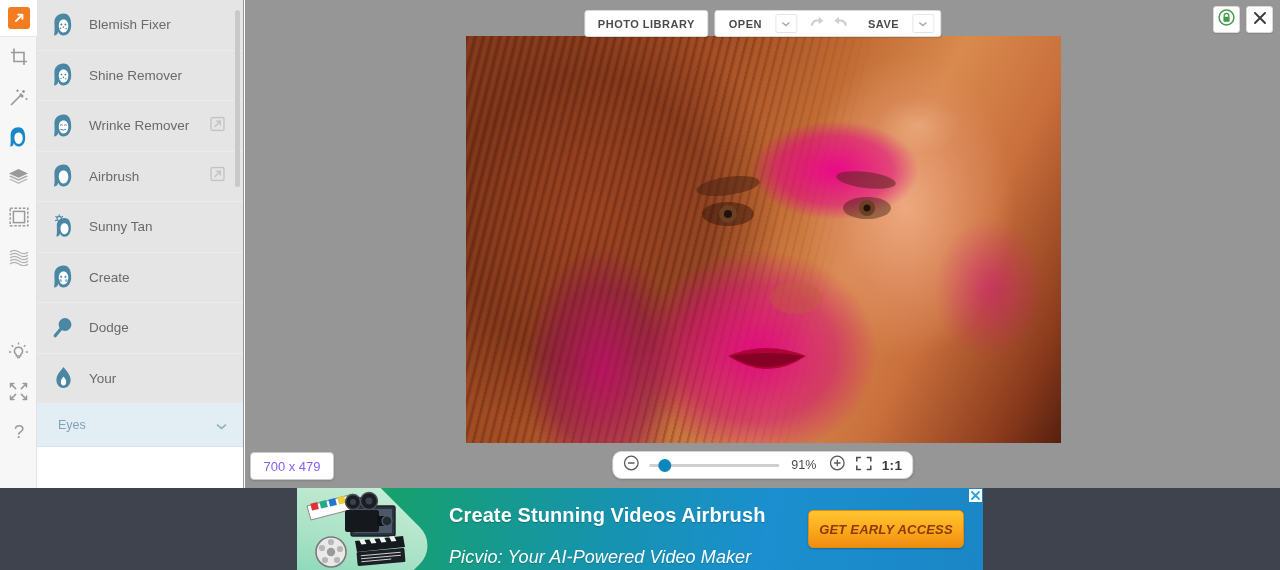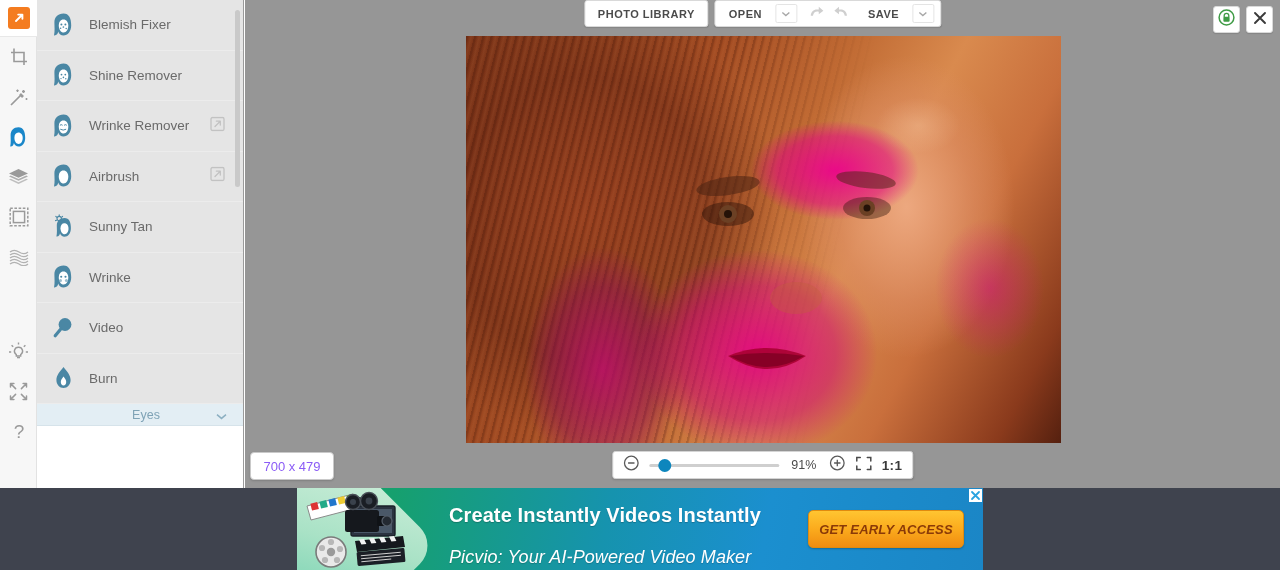--- a/index.html
+++ b/index.html
@@ -48,38 +48,37 @@
   #sb-list { position:relative; height:451px; }
   .sb-row {
     height:50.5px; display:flex; align-items:center; padding-left:14px;
     border-bottom:1px solid #ececec; cursor:pointer; position:relative;
     background:#e5e5e5;
   }
   .sb-row .ic { width:34px; display:flex; align-items:center; justify-content:flex-start; }
   .sb-row .lb { font-size:13.5px; color:#6a6a6a; margin-left:4px; }
   .sb-row .ext { position:absolute; right:18px; top:50%; transform:translateY(-50%); }
   .sb-row.sub {
-    height:22px; background:#e3eef4; border-bottom:1px solid #d6e3ea;
-    padding-left:12px;
-    justify-content:center;
+    height:43px; background:#e3eef4; border-bottom:1px solid #d6e3ea;
+    padding-left:21px;
   }
   .sb-row.sub .lb { color:#7fa3b6; font-size:12.5px; margin-left:0; }
   .sb-row.sub .cv { position:absolute; right:16px; top:50%; transform:translateY(-50%); }
   #sb-scroll {
     position:absolute; right:3px; top:10px; width:5px; height:177px;
     background:#c9c9c9; border-radius:3px; cursor:pointer;
   }
 
   
   #canvas {
     position:absolute; left:245px; top:0; right:0; height:488px;
     background:#969696;
   }
   
-  #toolbar { position:absolute; left:50%; transform:translateX(-50%); top:0; display:flex; gap:6px; }
+  #toolbar { position:absolute; left:50%; transform:translateX(-50%); top:10px; display:flex; gap:6px; }
   .tb-group {
     background:#fff; border:1px solid #d9d9d9; border-radius:3px;
     height:27px; display:flex; align-items:center; box-shadow:0 1px 1px rgba(0,0,0,.12);
   }
   .tb-btn {
     font-size:11px; font-weight:bold; color:#4a4a4a; letter-spacing:.5px;
     padding:0 13px; height:27px; display:flex; align-items:center; cursor:pointer;
     white-space:nowrap;
   }
   .tb-caret {
@@ -107,21 +106,21 @@
   #sizetip {
     position:absolute; left:5px; bottom:8px; width:84px; height:28px;
     background:#fff; border:1px solid #c9c9c9; border-radius:4px;
     display:flex; align-items:center; justify-content:center;
     font-size:13px; color:#8b5cf6; box-shadow:0 1px 2px rgba(0,0,0,.15);
   }
 
   
   #zoombar {
     position:absolute; left:50%; transform:translateX(-50%); bottom:9px;
-    height:28px; background:#fff; border:1px solid #d4d4d4; border-radius:3px;
+    height:28px; background:#fff; border:1px solid #d4d4d4; border-radius:9px;
     display:flex; align-items:center; padding:0 10px; gap:10px;
     box-shadow:0 1px 2px rgba(0,0,0,.15);
   }
   #zoombar .zb-ico { cursor:pointer; display:flex; align-items:center; }
   #slider { position:relative; width:130px; height:20px; cursor:pointer; display:flex; align-items:center; }
   #slider .track { position:absolute; left:0; right:0; height:3px; background:#cfcfcf; border-radius:2px; }
   #slider .knob {
     position:absolute; left:9px; width:13px; height:13px; border-radius:50%;
     background:#0d86bd; cursor:pointer;
   }
@@ -366,41 +365,41 @@
         <span class="ic">
           <svg width="25" height="26" viewBox="0 0 25 26">
             <path d="M12.5 1.5 C6.9 1.5 3.4 5 3.4 10.6 C3.4 15 4 18.6 3 23.4 C5.7 23.6 6.9 21.8 7.2 19.5 C8 22 10 23.6 12.5 23.6 C16.7 23.6 20.2 19.5 20.2 13.6 C20.2 6.2 18 1.5 12.5 1.5 Z" fill="#4a87a4"></path>
             <path d="M12.4 7.5 C9.5 7.5 7.8 10 7.8 13.4 C7.8 17.4 9.9 20.5 12.6 20.5 C15.4 20.5 17.3 17.5 17.3 13.8 C17.3 10.1 15.4 7.5 12.4 7.5 Z" fill="#fff"></path>
             <circle cx="10.2" cy="12.8" r="1.05" fill="#4a87a4"></circle>
               <circle cx="14.5" cy="12.8" r="1.05" fill="#4a87a4"></circle>
             <circle cx="9.5" cy="16.4" r="1.5" fill="#4a87a4" opacity=".55"></circle>
             <circle cx="15.4" cy="16.5" r="1.5" fill="#4a87a4" opacity=".55"></circle>
           </svg>
         </span>
-        <span class="lb">Wrinke</span>
+        <span class="lb">Create</span>
       </div>
 
       <div class="sb-row">
         <span class="ic">
           <svg width="25" height="26" viewBox="0 0 25 26">
             <circle cx="14" cy="9.5" r="6.4" fill="#4a87a4"></circle>
             <path d="M9.6 14.2 L4.2 20.8" stroke="#4a87a4" stroke-width="3.2" stroke-linecap="round"></path>
           </svg>
         </span>
-        <span class="lb">Video</span>
+        <span class="lb">Dodge</span>
       </div>
 
       <div class="sb-row">
         <span class="ic">
           <svg width="25" height="26" viewBox="0 0 25 26">
             <path d="M12.5 2 C9 6.5 5.4 10 5.4 15 C5.4 19.6 8.6 23 12.5 23 C16.4 23 19.6 19.6 19.6 15 C19.6 10 16 6.5 12.5 2 Z" fill="#4a87a4"></path>
             <path d="M12.5 11.5 C11 13.4 9.8 15 9.8 17 C9.8 19.2 11 20.6 12.5 20.6 C14 20.6 15.2 19.2 15.2 17 C15.2 15 14 13.4 12.5 11.5 Z" fill="#fff"></path>
           </svg>
         </span>
-        <span class="lb">Burn</span>
+        <span class="lb">Your</span>
       </div>
 
       <div class="sb-row sub">
         <span class="lb">Eyes</span>
         <span class="cv">
           <svg width="11" height="7" viewBox="0 0 11 7" fill="none" stroke="#8cb0c2" stroke-width="1.5">
               <path d="M1 1.6 L5.5 5.4 L10 1.6"></path>
             </svg>
         </span>
       </div>
@@ -589,21 +588,21 @@
             </g>
             <rect x="50" y="58" width="48" height="14" rx="1.5" fill="#1b1f26" transform="rotate(-5 74 65)"></rect>
             <g stroke="#cfcfcf" stroke-width="1" transform="rotate(-5 74 65)">
               <path d="M54 62 h40 M54 65 h40 M54 68 h30"></path>
             </g>
           </g>
         </svg>
       </div>
 
       <div id="ad-txt">
-        <div class="h">Create Instantly Videos Instantly</div>
+        <div class="h">Create Stunning Videos Airbrush</div>
         <div class="s">Picvio: Your AI-Powered Video Maker</div>
       </div>
 
       <div id="ad-cta">GET EARLY ACCESS</div>
 
       <div id="ad-close">
         <span>
           <svg width="11" height="11" viewBox="0 0 11 11" fill="none" stroke="#29a3e0" stroke-width="1.8" stroke-linecap="round">
               <path d="M2 2 L9 9 M9 2 L2 9"></path>
             </svg>

